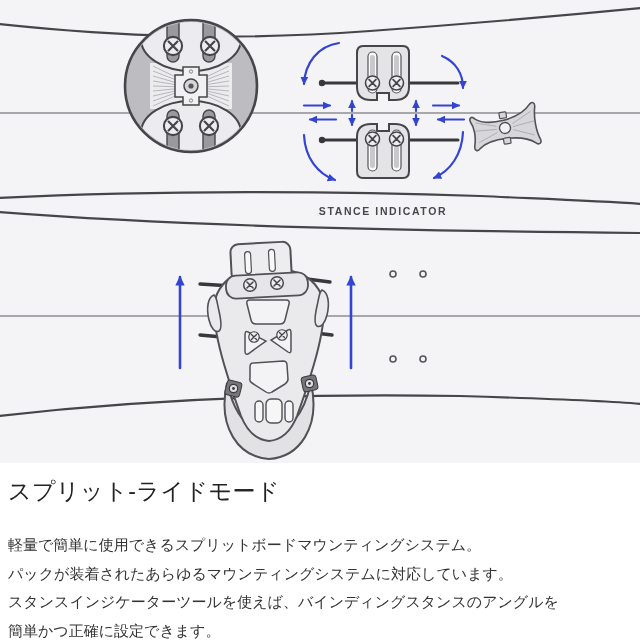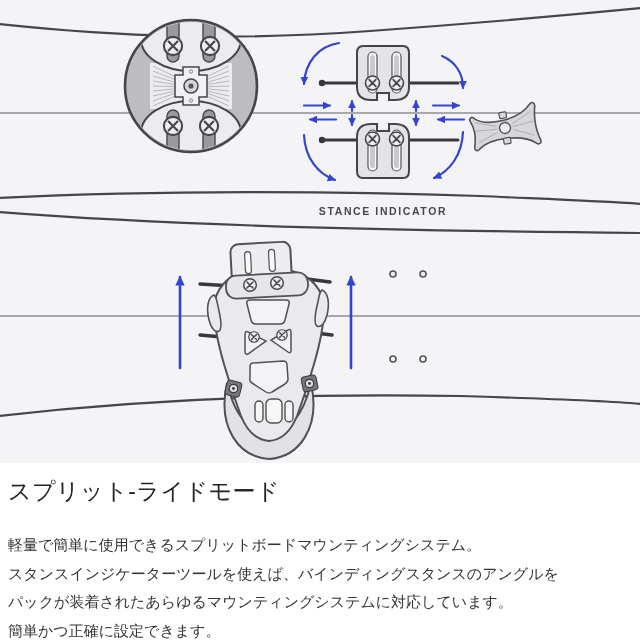--- a/index.html
+++ b/index.html
@@ -193,18 +193,18 @@
         <circle cx="393" cy="359" r="3" fill="#f4f4f6" stroke="#55555a" stroke-width="1.6"></circle>
         <circle cx="423" cy="359" r="3" fill="#f4f4f6" stroke="#55555a" stroke-width="1.6"></circle>
       </g>
     </svg>
   </div>
 
   <div class="content">
     <h1 class="heading">スプリット-ライドモード</h1>
     <p style="margin:0">
       <span class="body-line">軽量で簡単に使用できるスプリットボードマウンティングシステム。</span>
+      <span class="body-line">パックが装着されたあらゆるマウンティングシステムに対応しています。</span>
       <span class="body-line">スタンスインジケーターツールを使えば、バインディングスタンスのアングルを</span>
-      <span class="body-line">パックが装着されたあらゆるマウンティングシステムに対応しています。</span>
       <span class="body-line">簡単かつ正確に設定できます。</span>
     </p>
   </div>
 </div>
 
 </body></html>

